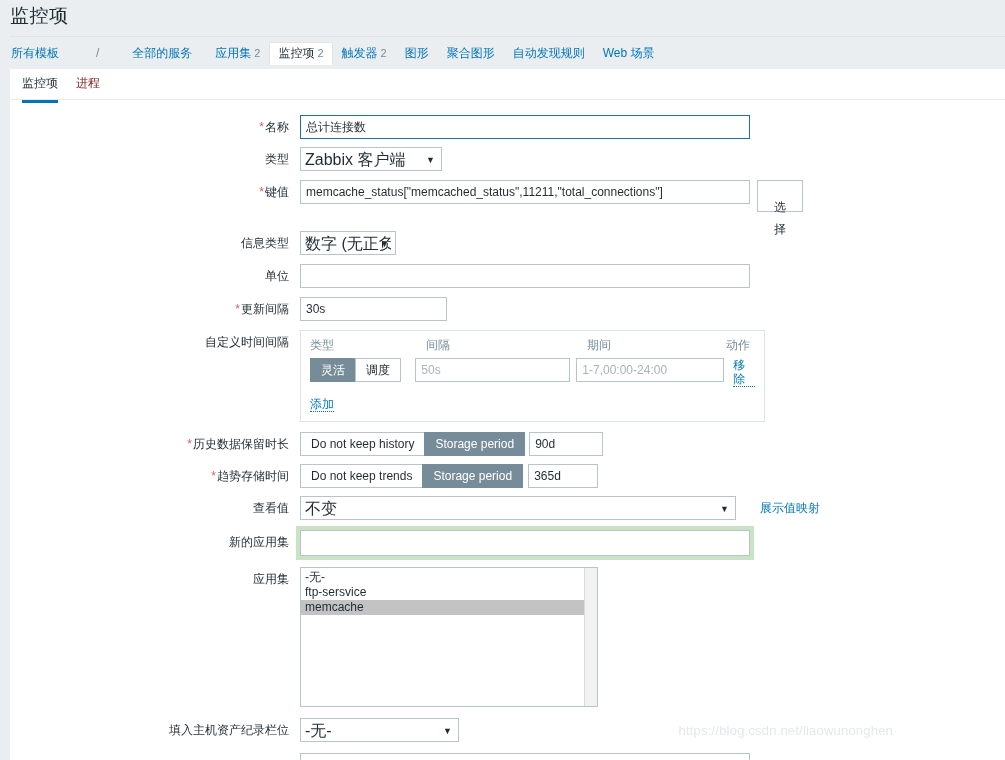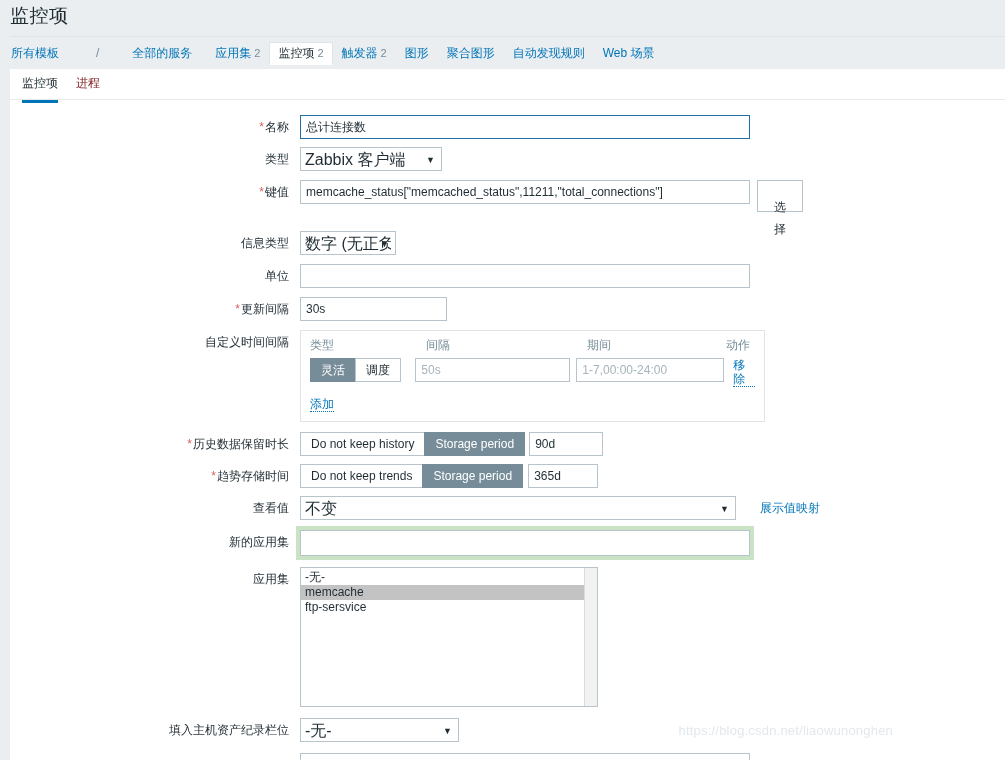--- a/index.html
+++ b/index.html
@@ -343,22 +343,22 @@
         <div class="fld">
           <input class="txt greenring" style="width: 450px; height: 26px;" value="">
         </div>
       </div>
 
       <div class="row" style="margin-top:11px;">
         <div class="lbl">应用集</div>
         <div class="fld">
           <div class="listbox">
             <div class="opt">-无-</div>
+            <div class="opt">ftp-sersvice</div>
             <div class="opt sel">memcache</div>
-            <div class="opt">ftp-sersvice</div>
             <div class="track"></div>
           </div>
         </div>
       </div>
 
       <div class="row" style="margin-top:11px;">
         <div class="lbl">填入主机资产纪录栏位</div>
         <div class="fld">
           <span class="selwrap">
             <select class="sel" style="width:159px;">

